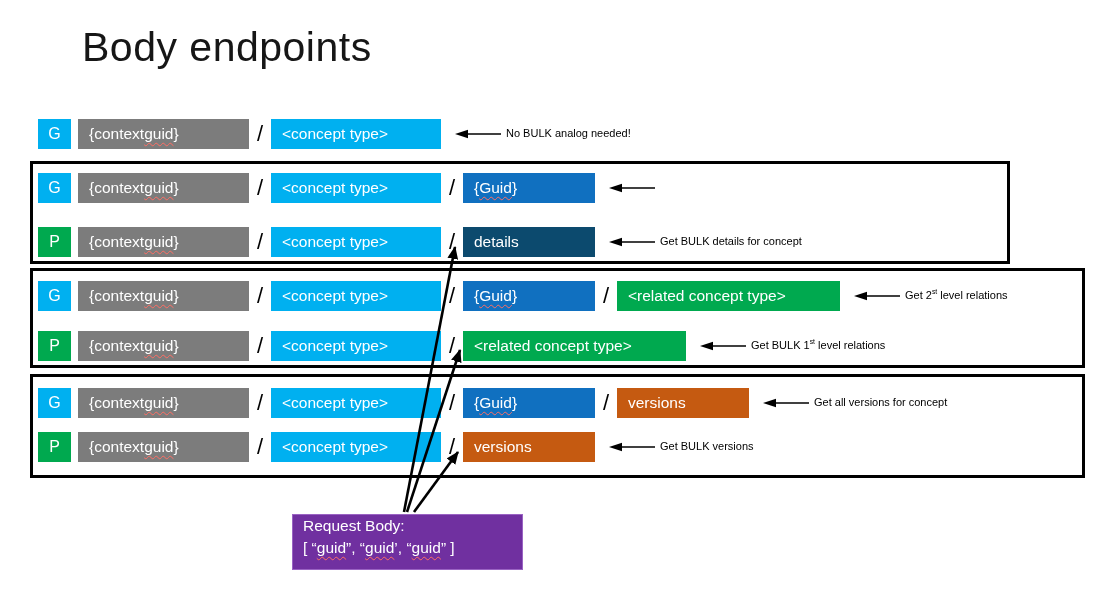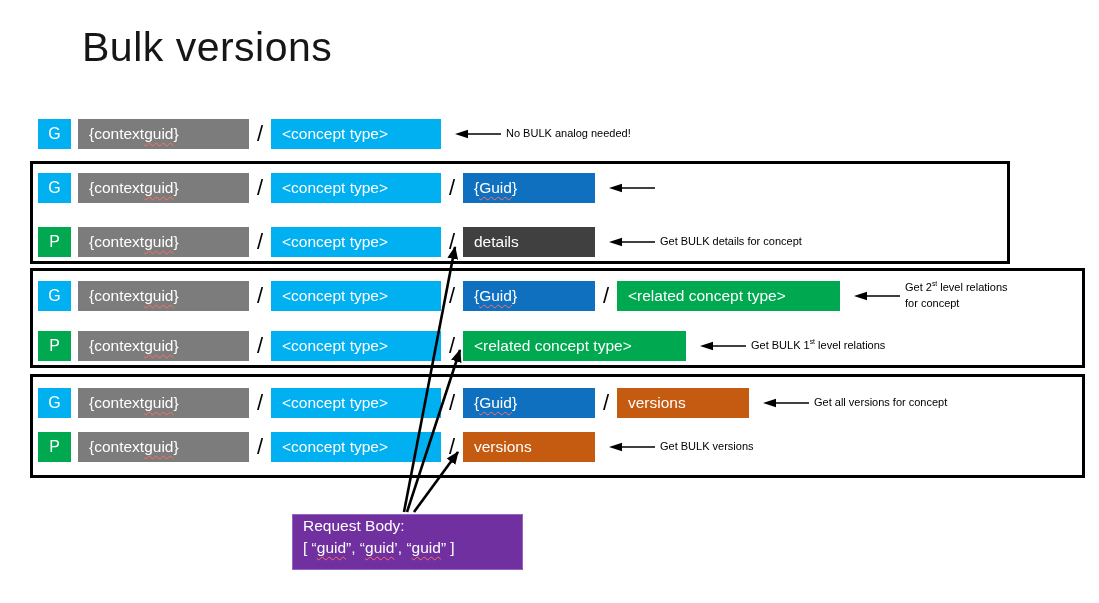--- a/index.html
+++ b/index.html
@@ -41,21 +41,21 @@
     box-sizing:border-box; border:1px solid #9a63c3; color:#fff;
     font-size:15.5px; line-height:1.42; padding:0 10px;
   }
   .overlay { position:absolute; left:0; top:0; pointer-events:none; }
 </style>
 </head>
 <body>
 
 <div class="slide">
 
-  <h1 class="title">Bulk versions</h1>
+  <h1 class="title">Body endpoints</h1>
 
   <div class="group-box" style="left:30px; top:161px; width:980px; height:103px;"></div>
   <div class="group-box" style="left:30px; top:268px; width:1055px; height:100px;"></div>
   <div class="group-box" style="left:30px; top:374px; width:1055px; height:104px;"></div>
 
   <div id="rows-host">
       <div class="row" style="top: 119px;">
         <div class="chip" style="background: rgb(0, 176, 240);">G</div>
         <div class="seg" style="background: rgb(124, 124, 124); width: 171px;">
           <span>{context </span>
@@ -105,21 +105,21 @@
         <div class="seg" style="background: rgb(124, 124, 124); width: 171px;">
           <span>{context </span>
           <span class="wavy" style="text-decoration-color: rgb(255, 110, 100);">guid</span>
           <span>}</span>
         </div>
         <div class="slash">/</div>
         <div class="seg" style="background: rgb(0, 176, 240); width: 170px;">
           <span>&lt;concept type&gt;</span>
         </div>
         <div class="slash">/</div>
-        <div class="seg" style="background: #404040; width: 132px;">
+        <div class="seg" style="background: #0c4a6e; width: 132px;">
           <span>details</span>
         </div>
         <div class="ann">
           <svg width="46" height="12">
             <polygon points="0,6 13,1.8 13,10.2" fill="#000"></polygon>
             <line x1="11" y1="6" x2="46" y2="6" stroke="#000" stroke-width="1.7"></line>
           </svg>
           <div class="ann-text">
             <div class="ann-line"><span>Get BULK details for concept</span></div>
           </div>
@@ -146,21 +146,20 @@
         <div class="seg" style="background: rgb(0, 169, 79); width: 223px;">
           <span>&lt;related concept type&gt;</span>
         </div>
         <div class="ann">
           <svg width="46" height="12">
             <polygon points="0,6 13,1.8 13,10.2" fill="#000"></polygon>
             <line x1="11" y1="6" x2="46" y2="6" stroke="#000" stroke-width="1.7"></line>
           </svg>
           <div class="ann-text">
             <div class="ann-line"><span>Get 2</span><sup class="st">st</sup><span> level relations</span></div>
-            <div class="ann-line"><span>for concept</span></div>
           </div>
         </div>
       </div>
       <div class="row" style="top: 331px;">
         <div class="chip" style="background: rgb(0, 169, 79);">P</div>
         <div class="seg" style="background: rgb(124, 124, 124); width: 171px;">
           <span>{context </span>
           <span class="wavy" style="text-decoration-color: rgb(255, 110, 100);">guid</span>
           <span>}</span>
         </div>

